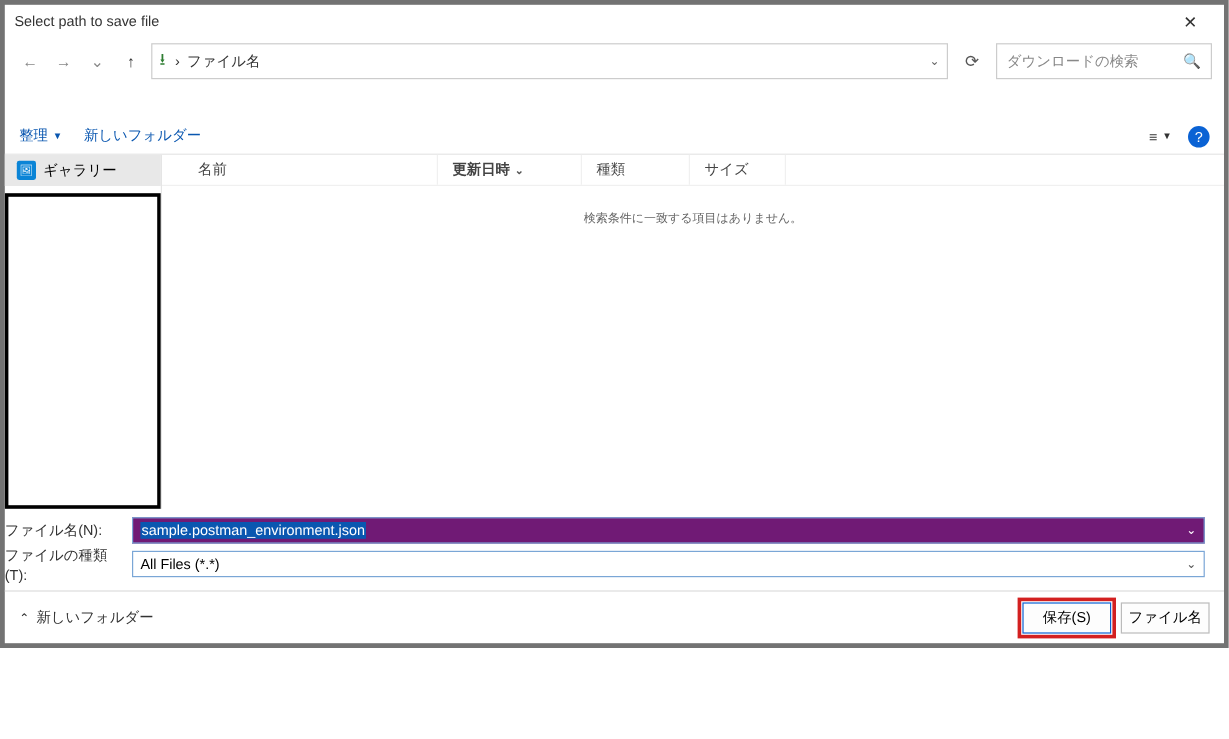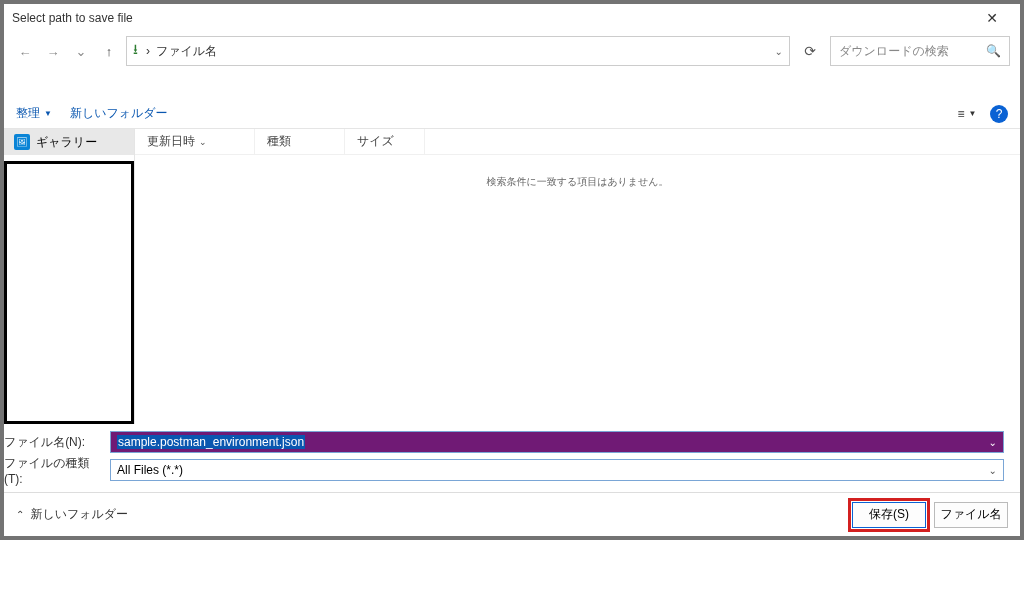--- a/index.html
+++ b/index.html
@@ -39,21 +39,21 @@
 .main { flex: 1; display: flex; min-height: 0; }
 .sidebar { width: 130px; display: flex; flex-direction: column; }
 .side-item { height: 26px; display: flex; align-items: center; gap: 6px; padding: 0 10px; font-size: 12px; background: #e8e8e8; cursor: pointer; }
 .side-item .picon { width: 16px; height: 16px; background: #0a84d6; border-radius: 2px; display: flex; align-items: center; justify-content: center; color: #fff; font-size: 9px; }
 .side-black { margin-top: 6px; flex: 1; border: 3px solid #000; background: #fff; }
 
 .filearea { flex: 1; border-left: 1px solid #e5e5e5; display: flex; flex-direction: column; min-width: 0; }
 .colheaders { height: 26px; display: flex; align-items: center; font-size: 12px; color: #444; border-bottom: 1px solid #f0f0f0; }
 .colheaders .col { padding: 0 12px; border-right: 1px solid #f0f0f0; height: 100%; display: flex; align-items: center; gap: 4px; }
 .colheaders .col.name { width: 230px; padding-left: 30px; }
-.colheaders .col.date { width: 120px; }
+.colheaders .col.date { width: 120px; font-weight: bold; }
 .colheaders .col.date .sort { font-size: 9px; color: #555; }
 .colheaders .col.type { width: 90px; }
 .colheaders .col.size { width: 80px; }
 .empty-msg { text-align: center; padding-top: 20px; font-size: 10px; color: #666; }
 
 
 .fields { padding: 6px 16px 6px 0; }
 .fieldrow { display: flex; align-items: center; height: 24px; margin-bottom: 4px; font-size: 12px; }
 .fieldrow label { width: 106px; text-align: left; padding-right: 6px; color: #333; }
 .fieldrow .combo { flex: 1; height: 22px; border: 1px solid #7aa6d6; display: flex; align-items: center; padding: 0 6px; font-size: 12px; cursor: text; }
@@ -127,20 +127,23 @@
     <div class="sidebar">
       <div class="side-item">
         <span class="picon">🖼</span>
         <span>ギャラリー</span>
       </div>
       <div class="side-black"></div>
     </div>
 
     <div class="filearea">
       <div class="colheaders">
+        <div class="col name">
+          <span>名前</span>
+        </div>
         <div class="col date">
           <span>更新日時</span>
           <span class="sort">⌄</span>
         </div>
         <div class="col type">
           <span>種類</span>
         </div>
         <div class="col size">
           <span>サイズ</span>
         </div>

